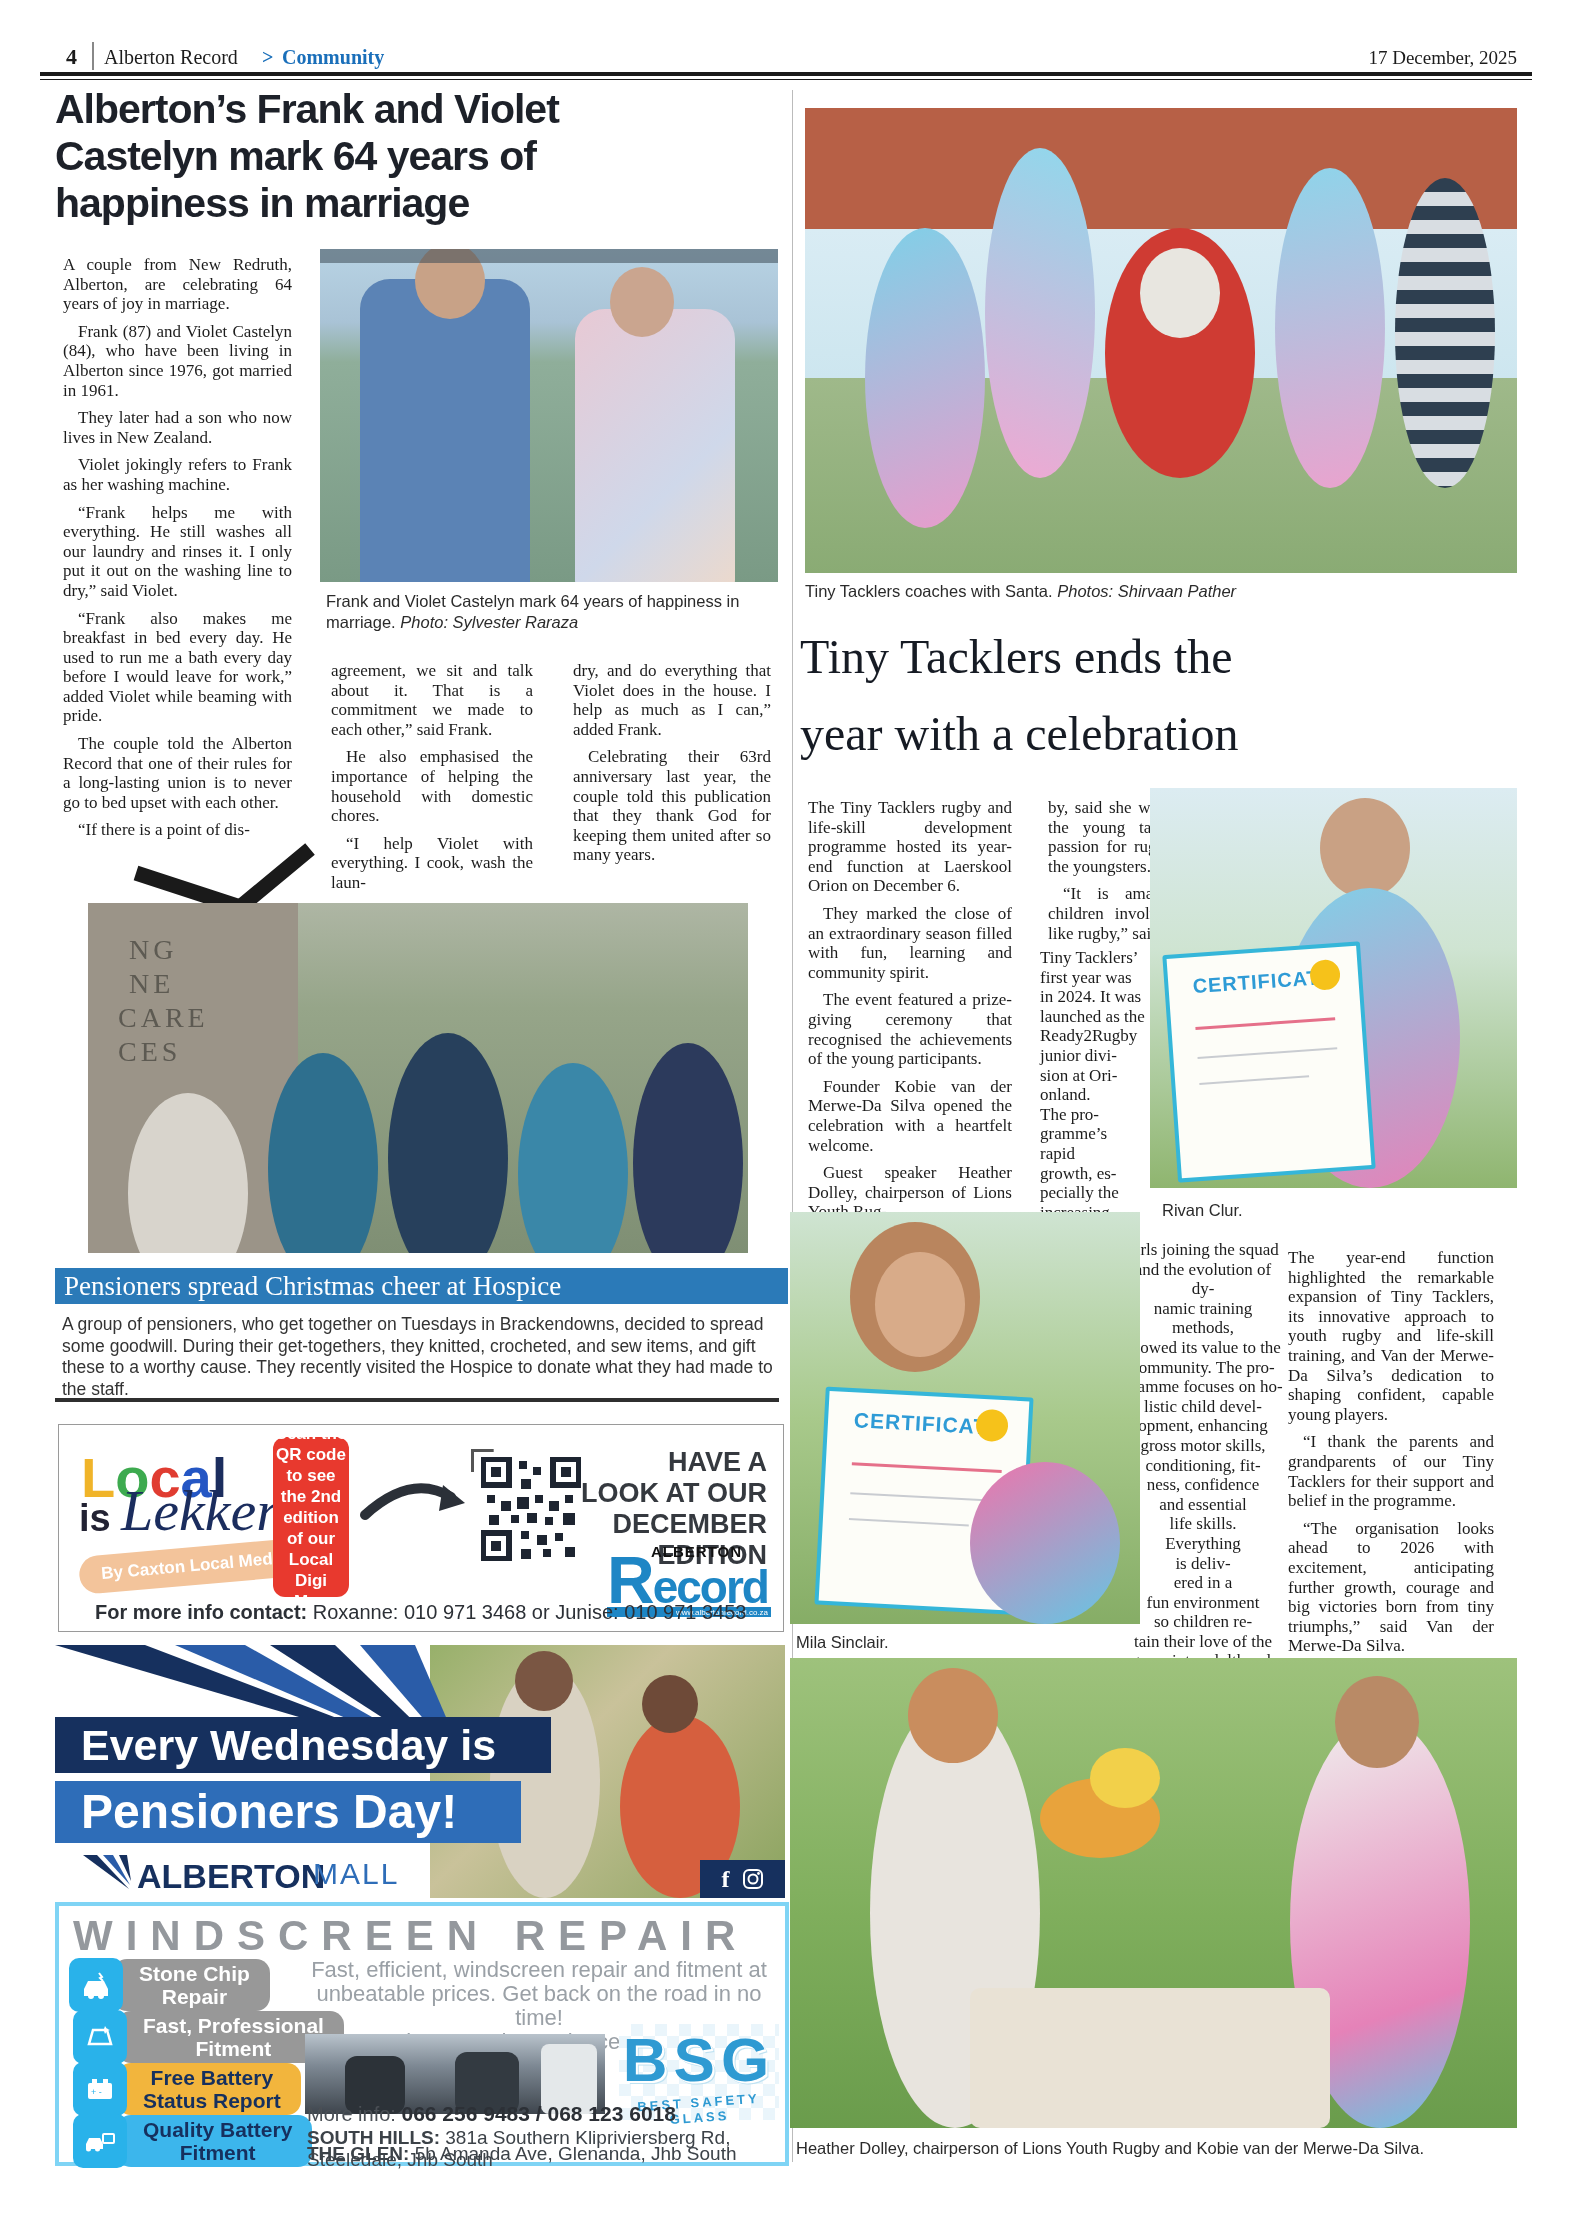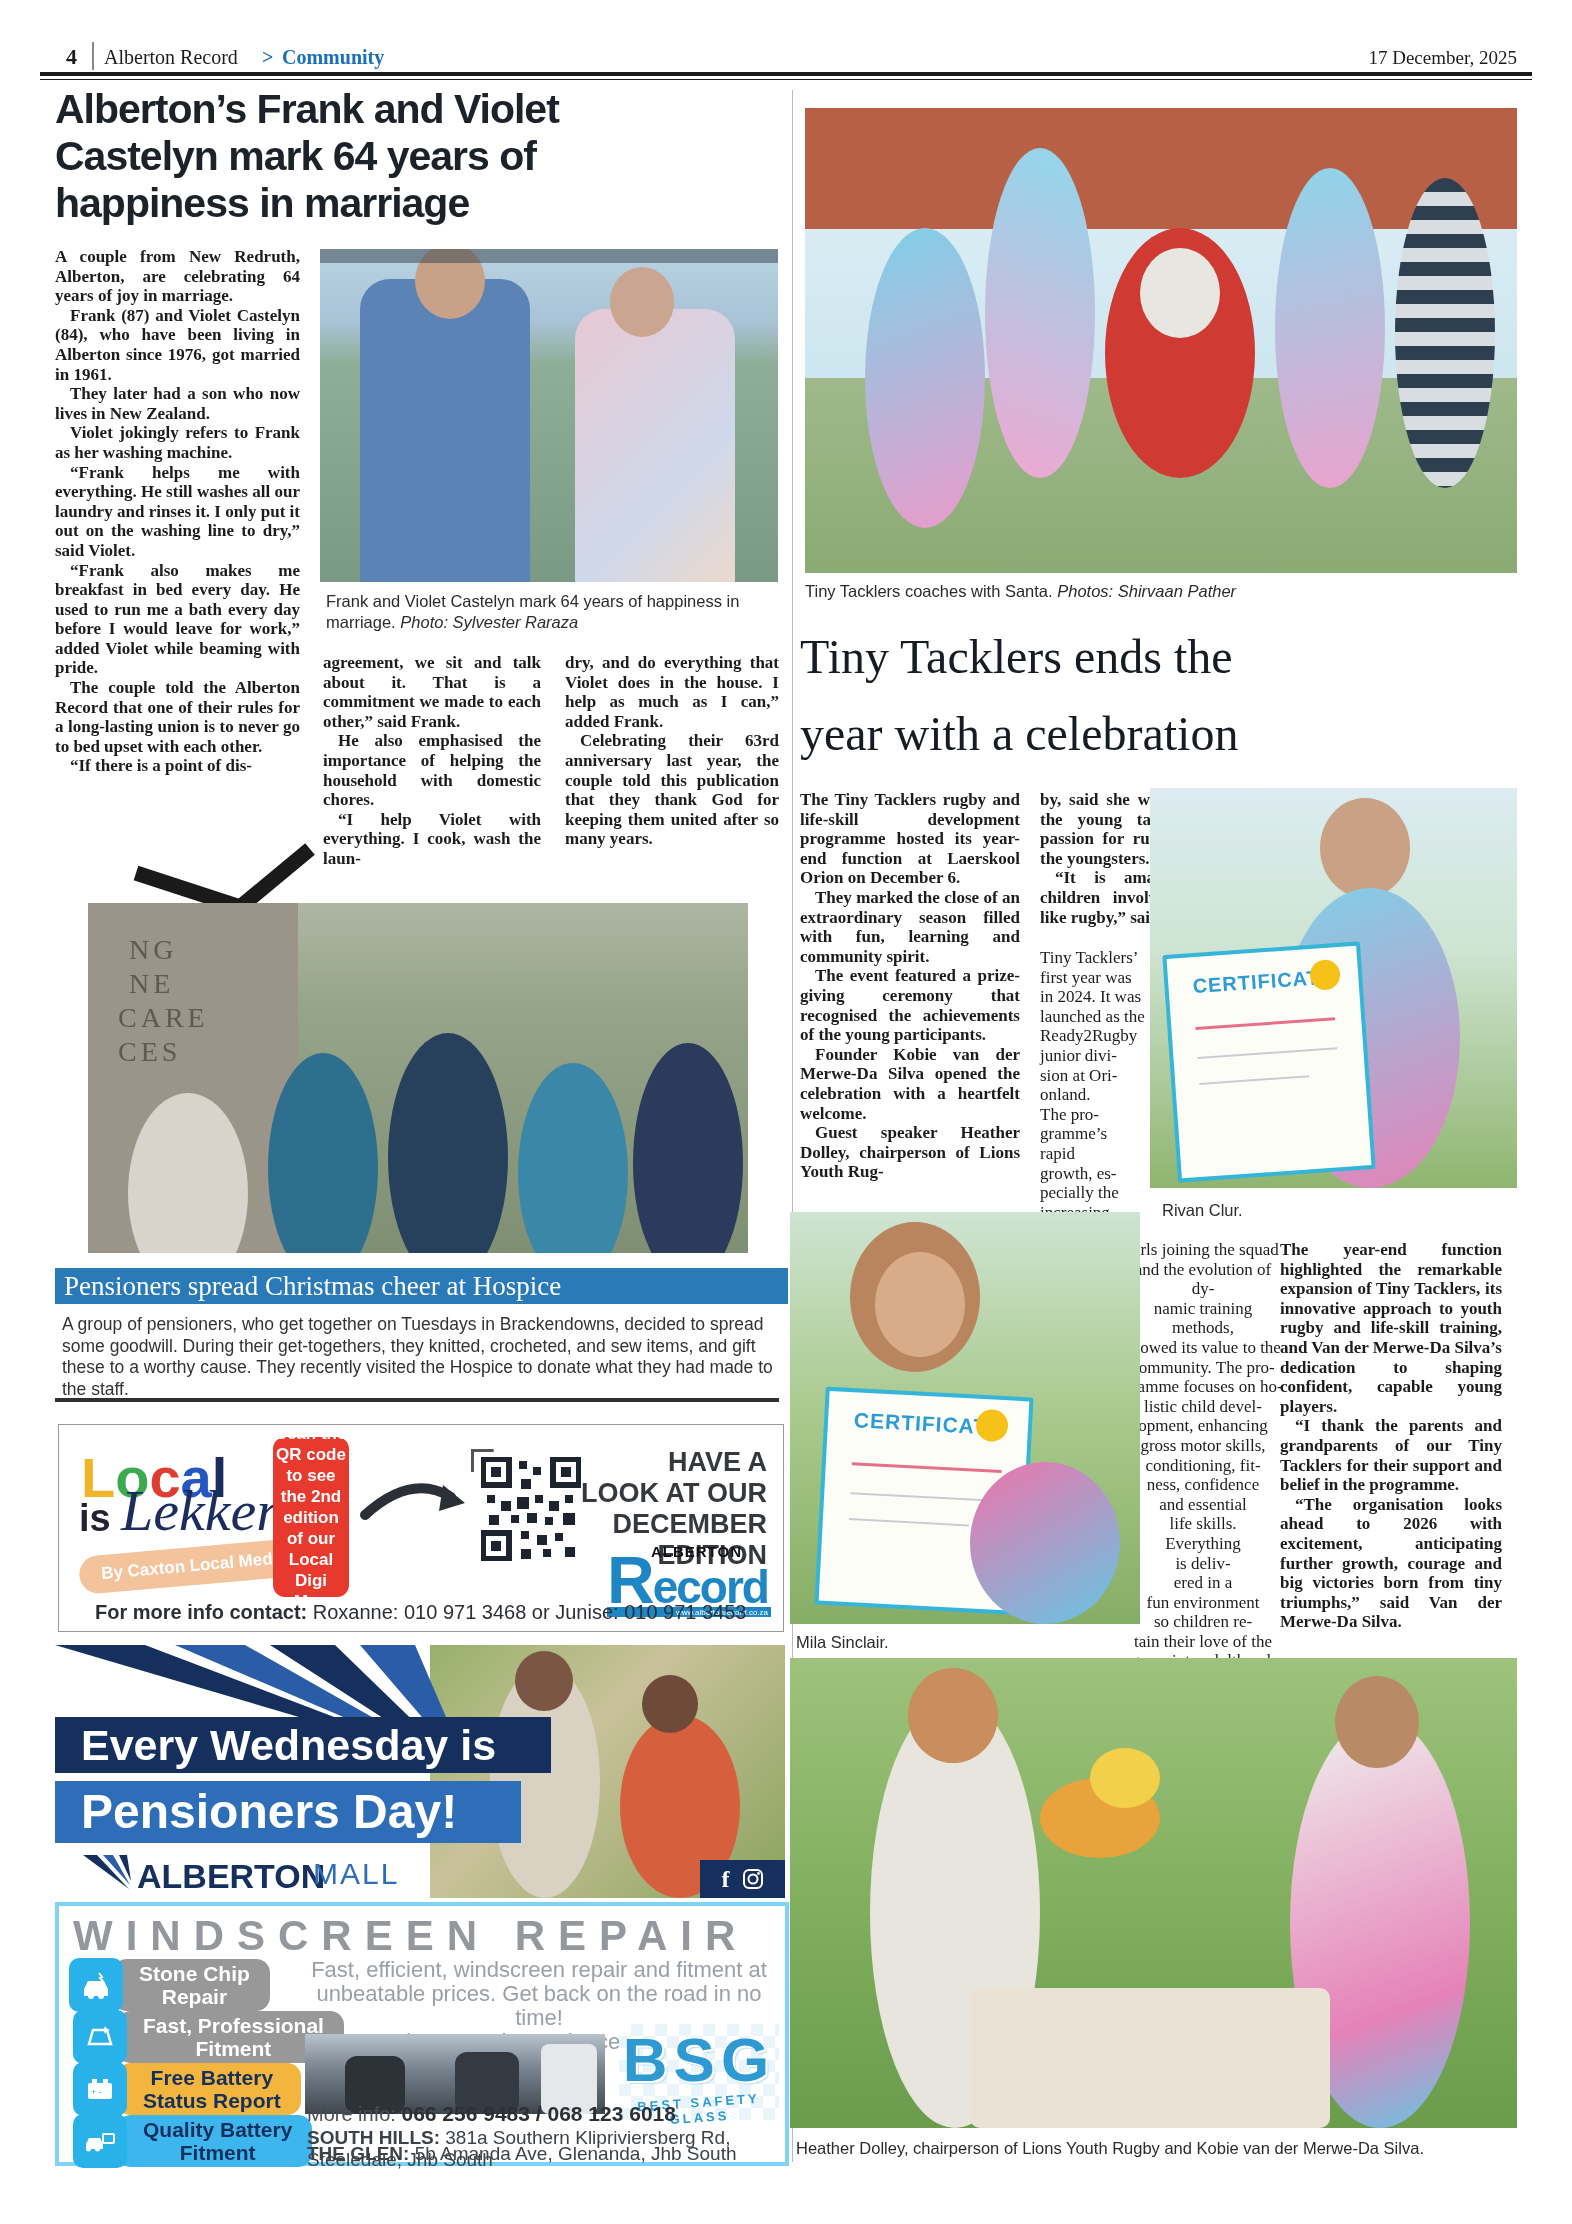--- a/index.html
+++ b/index.html
@@ -10,21 +10,21 @@
   
   .hdr-num{font-weight:bold;font-size:22px;}
   .hdr-pub{font-size:20px;}
   .hdr-sec{font-size:20px;font-weight:bold;color:#1a6fba;}
   .hdr-date{font-size:19px;}
   .hdr-rule{border-top:4px solid #1a1a1a;border-bottom:1px solid #1a1a1a;height:3px;}
   
   .headline-left{font-family:"Liberation Sans", sans-serif;font-weight:bold;
       font-size:41px;line-height:47px;letter-spacing:-1px;color:#1d2129;}
   .bodycol{font-size:17px;line-height:19.6px;text-align:justify;}
-  .bodycol p{margin:0;text-indent:15px;font-weight:bold;}
+  .bodycol p{margin:8px;text-indent:15px;}
   .bodycol p.noind{text-indent:0;}
   .cap{font-family:"Liberation Sans", sans-serif;font-size:16.5px;line-height:21px;color:#2b2b2b;}
   .cap .cred{font-style:italic;}
   .ph{overflow:hidden;}
   .blob{position:absolute;border-radius:50%;}
   
   .hosp-bar{background:#2b7ab8;color:#fff;font-size:27px;line-height:36px;padding-left:9px;}
   .hosp-body{font-family:"Liberation Sans", sans-serif;font-size:17.5px;line-height:21.5px;color:#333;}
   .rule-dark{background:#2f2f2f;height:4px;}
   

